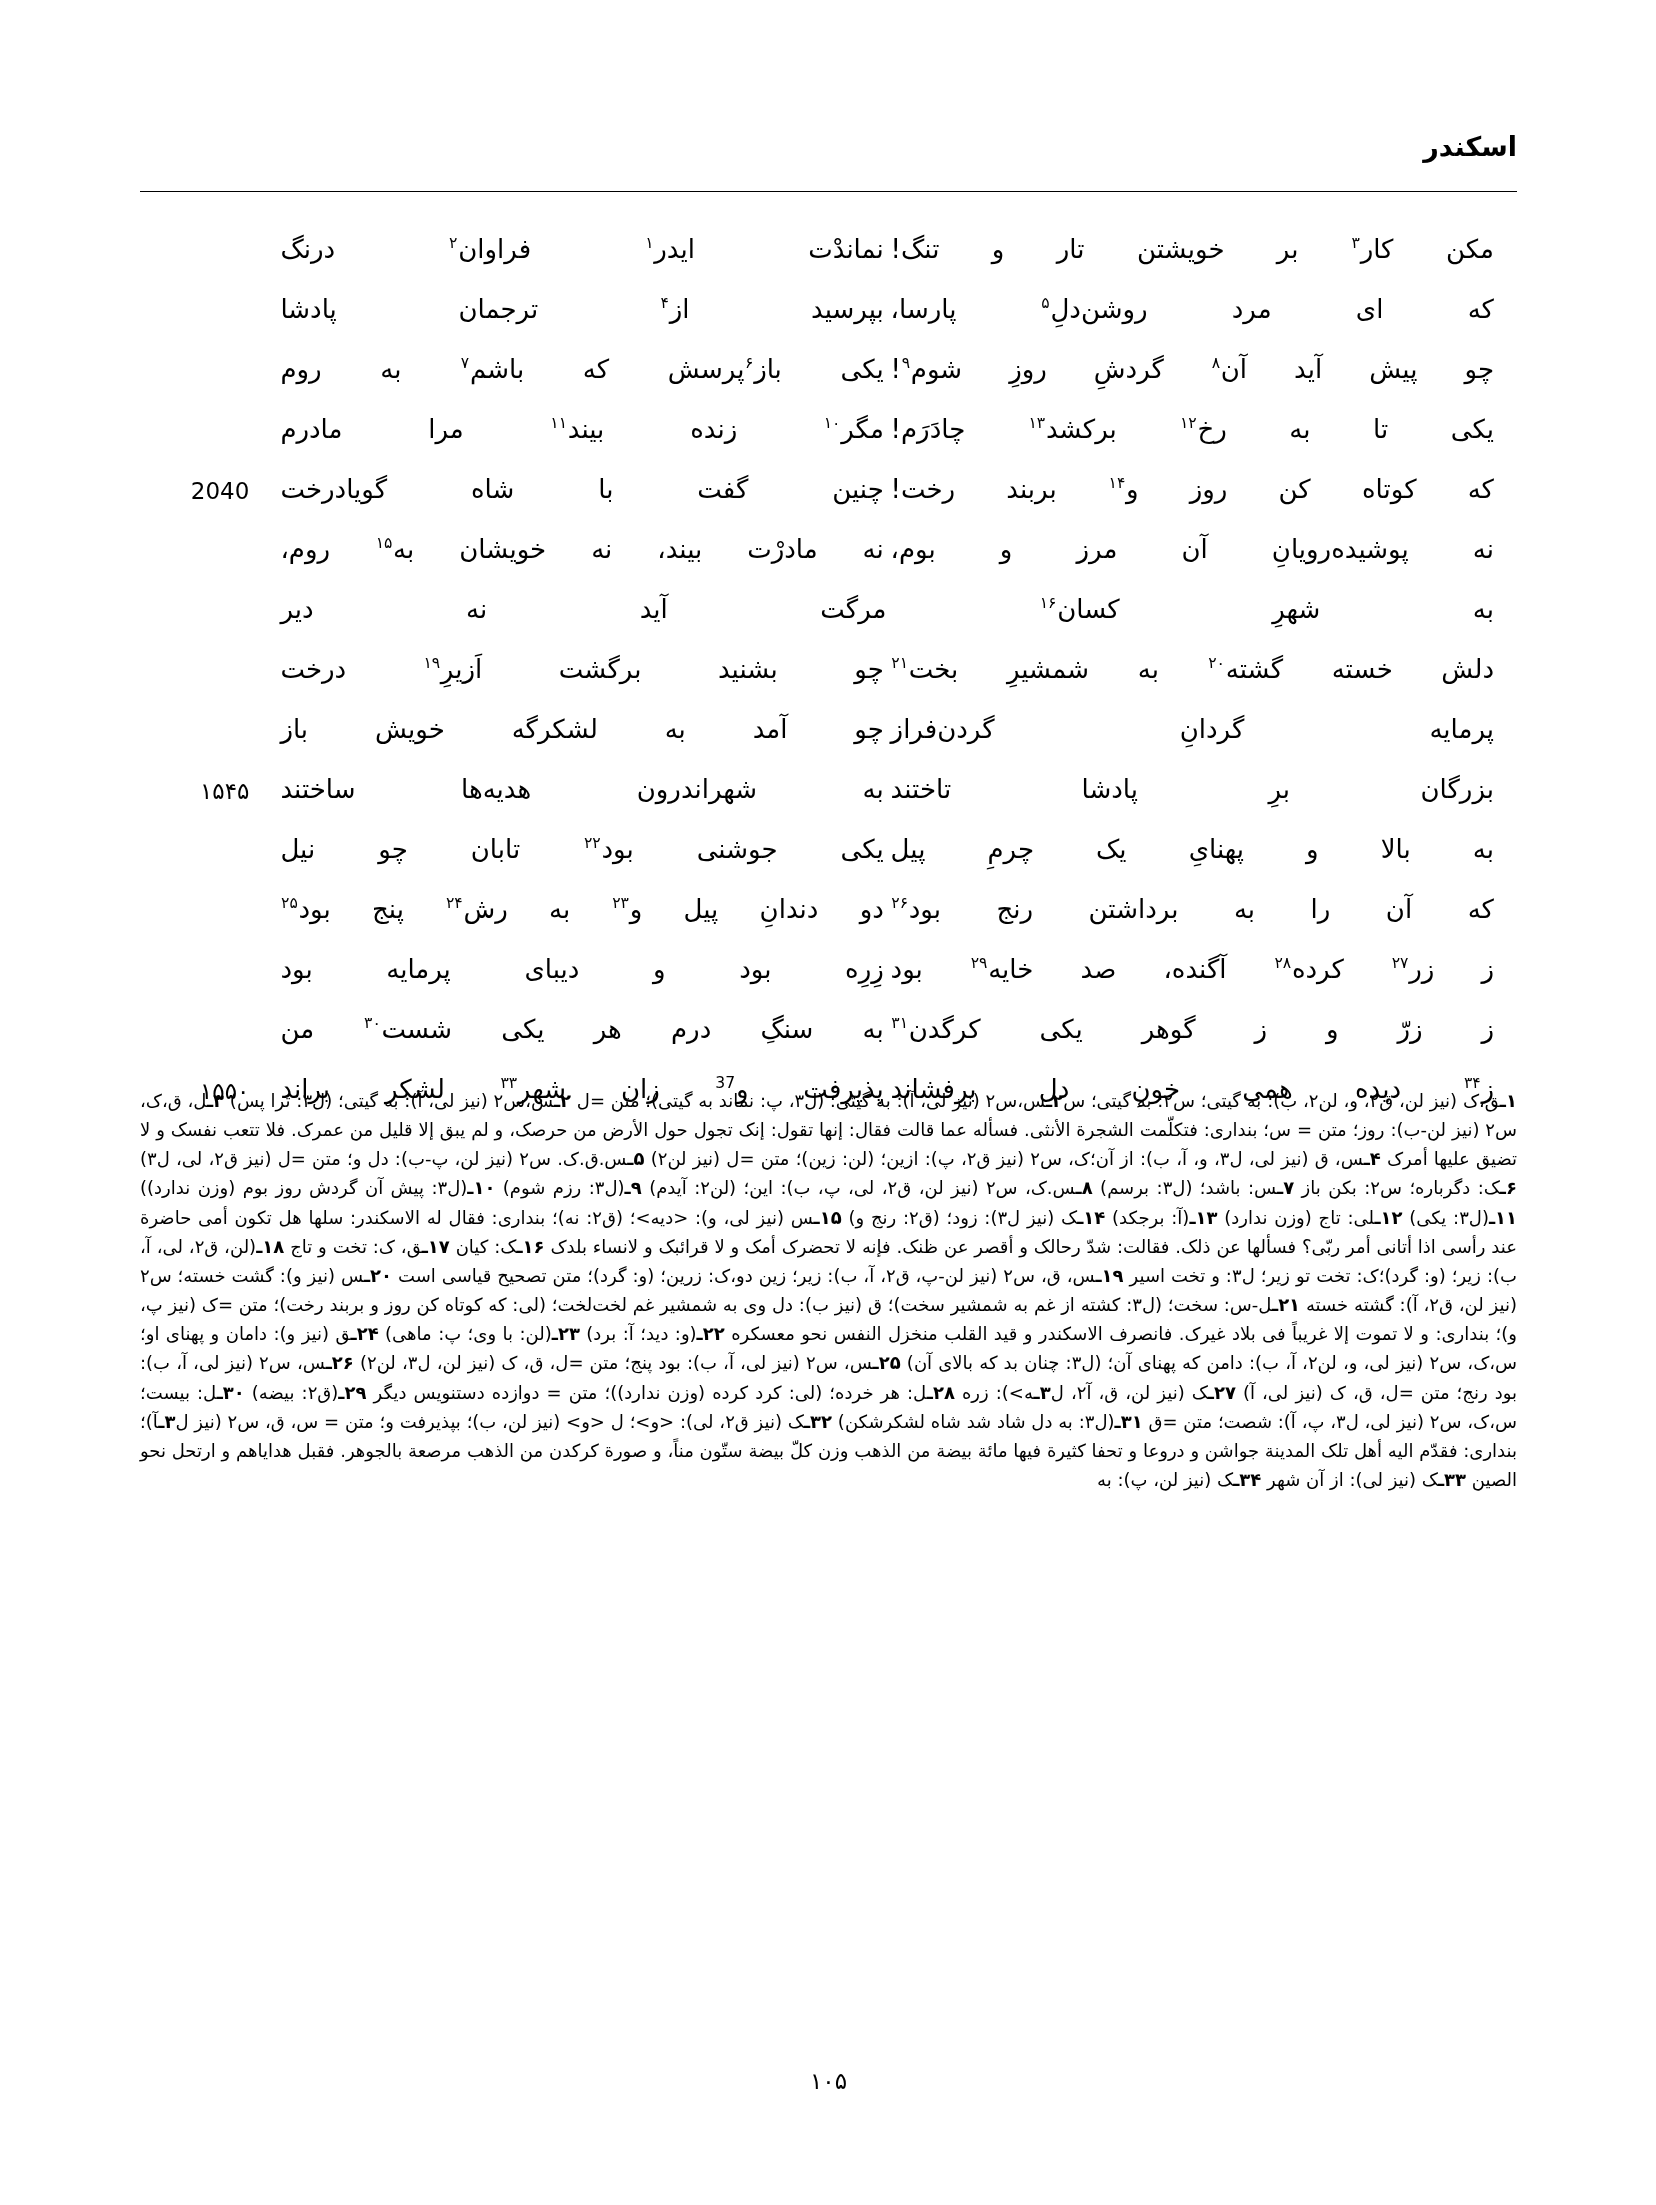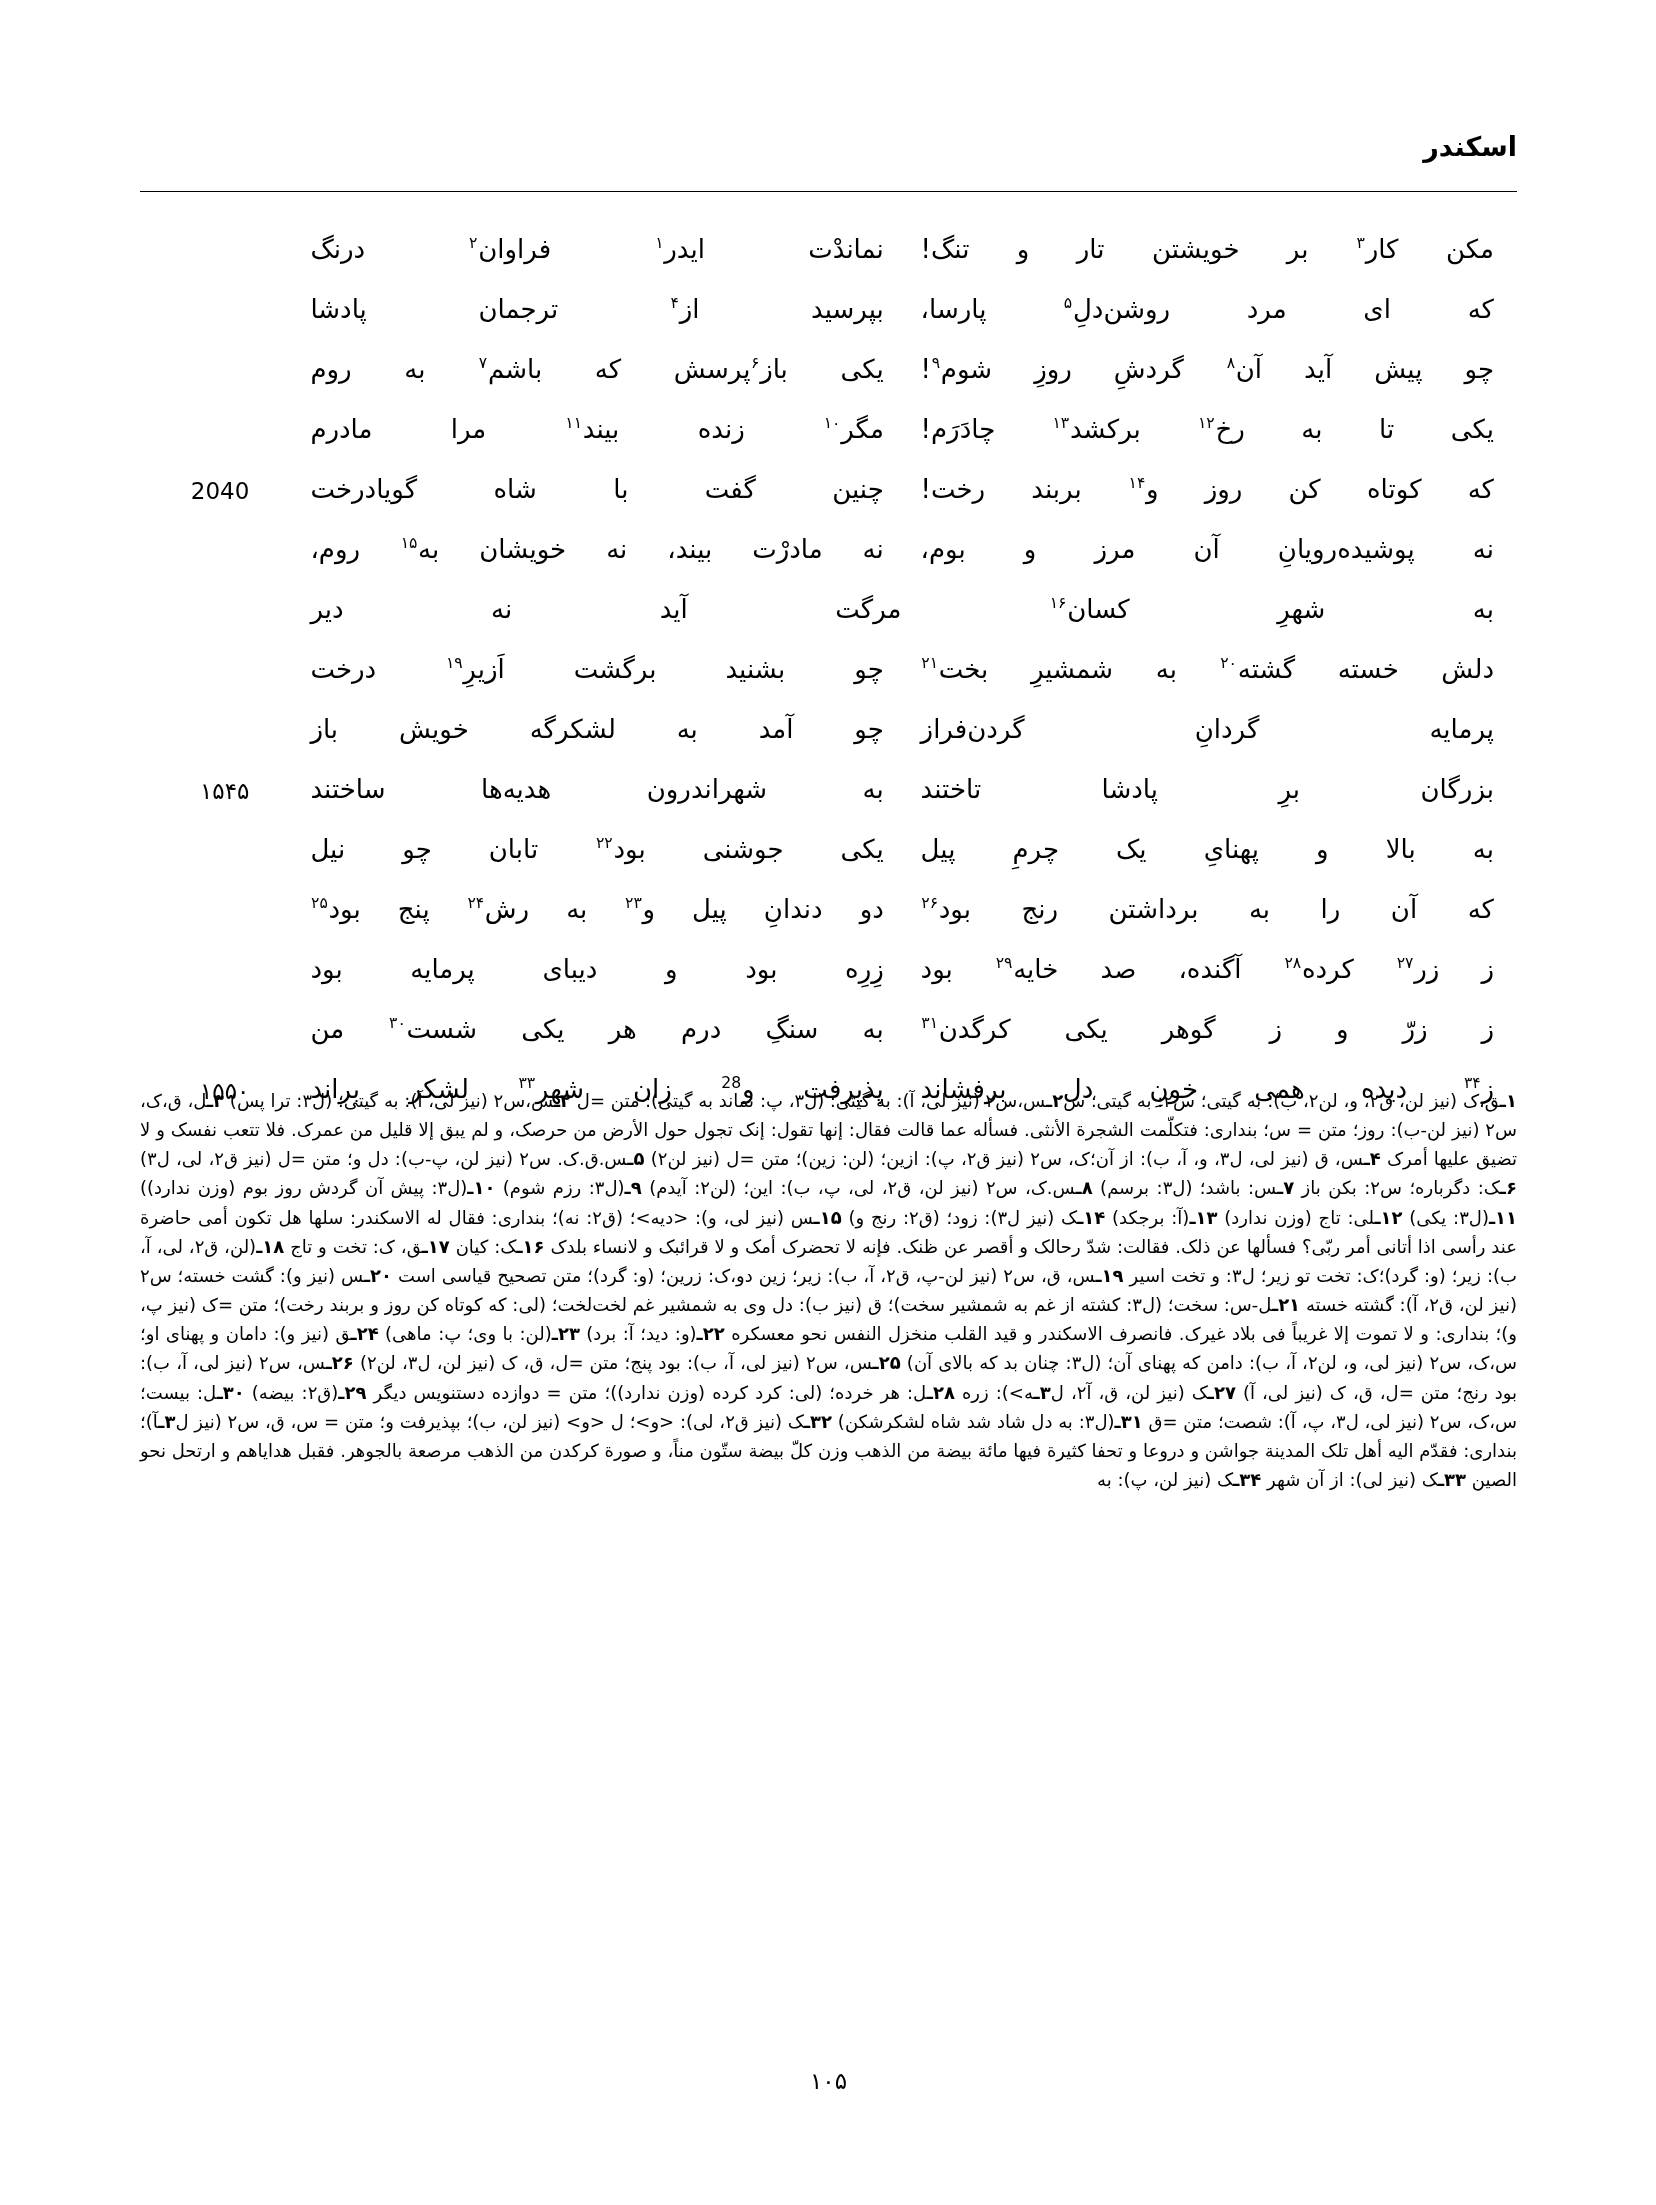--- a/index.html
+++ b/index.html
@@ -84,21 +84,20 @@
   }
   .hemistich.second {
     text-align: justify;
     text-align-last: justify;
     padding-left: 6.8px;
   }
   .hemistich .jst {
     display: block;
     text-align: justify;
     text-align-last: justify;
-    margin-left: 30px;
   }
   sup.note {
     font-size: 15.6px;
     vertical-align: super;
     line-height: 0;
     padding: 0 0.7px;
   }
 
   
   .apparatus {
@@ -259,21 +258,21 @@
         <div class="hemistich first">
           <span class="jst">به سنگِ درم هر یکی شست<sup class="note">۳۰</sup> من</span>
         </div>
         <div class="bayt-num"></div>
       </div>
       <div class="bayt">
         <div class="hemistich second">
           <span class="jst">ز<sup class="note">۳۴</sup> دیده همی خونِ دل برفشاند</span>
         </div>
         <div class="hemistich first">
-          <span class="jst">پذیرفت و<sup class="note">28</sup> زان شهر<sup class="note">۳۳</sup> لشکر براند</span>
+          <span class="jst">پذیرفت و<sup class="note">37</sup> زان شهر<sup class="note">۳۳</sup> لشکر براند</span>
         </div>
         <div class="bayt-num">۱۵۵۰</div>
       </div>
     </div>
 
   <div class="apparatus"><span class="nn">١ـ</span>ق،ک (نیز لن، ق٢، و، لن٢، ب): به گیتی؛ س٢: به گیتی؛ س<span class="nn">٢ـ</span>س،س٢ (نیز لی، آ): به گیتی؛ (ل٣، پ: نماند به گیتی)؛ متن =ل  <span class="nn">٢ـ</span>س،س٢ (نیز لی، آ): به گیتی؛ (ل٣: ترا پس)  <span class="nn">٣ـ</span>ل، ق،ک، س٢ (نیز لن-ب): روز؛ متن = س؛ بنداری: فتکلّمت الشجرة الأنثی. فسأله عما قالت فقال: إنها تقول: إنک تجول حول الأرض من حرصک، و لم یبق إلا قلیل من عمرک. فلا تتعب نفسک و لا تضیق علیها أمرک  <span class="nn">۴ـ</span>س، ق (نیز لی، ل٣، و، آ، ب): از آن؛ک، س٢ (نیز ق٢، پ): ازین؛ (لن: زین)؛ متن =ل (نیز لن٢)  <span class="nn">۵ـ</span>س.ق.ک. س٢ (نیز لن، پ-ب): دل و؛ متن =ل (نیز ق٢، لی، ل٣)  <span class="nn">۶ـ</span>ک: دگرباره؛ س٢: بکن باز  <span class="nn">٧ـ</span>س: باشد؛ (ل٣: برسم)  <span class="nn">٨ـ</span>س.ک، س٢ (نیز لن، ق٢، لی، پ، ب): این؛ (لن٢: آیدم)  <span class="nn">٩ـ</span>(ل٣: رزم شوم)  <span class="nn">١٠ـ</span>(ل٣: پیش آن گردش روز بوم (وزن ندارد))  <span class="nn">١١ـ</span>(ل٣: یکی)  <span class="nn">١٢ـ</span>لی: تاج (وزن ندارد)  <span class="nn">١٣ـ</span>(آ: برجکد)  <span class="nn">۱۴ـ</span>ک (نیز ل٣): زود؛ (ق٢: رنج و)  <span class="nn">۱۵ـ</span>س (نیز لی، و): &lt;دیه&gt;؛ (ق٢: نه)؛ بنداری: فقال له الاسکندر: سلها هل تکون أمی حاضرة عند رأسی اذا أتانی أمر ربّی؟ فسألها عن ذلک. فقالت: شدّ رحالک و أقصر عن ظنک. فإنه لا تحضرک أمک و لا قرائبک و لانساء بلدک  <span class="nn">۱۶ـ</span>ک: کیان  <span class="nn">۱۷ـ</span>ق، ک: تخت و تاج  <span class="nn">۱۸ـ</span>(لن، ق٢، لی، آ، ب): زیر؛ (و: گرد)؛ک: تخت تو زیر؛ ل٣: و تخت اسیر  <span class="nn">۱۹ـ</span>س، ق، س٢ (نیز لن-پ، ق٢، آ، ب): زیر؛ زین دو،ک: زرین؛ (و: گرد)؛ متن تصحیح قیاسی است  <span class="nn">۲۰ـ</span>س (نیز و): گشت خسته؛ س٢ (نیز لن، ق٢، آ): گشته خسته  <span class="nn">۲۱ـ</span>ل-س: سخت؛ (ل٣: کشته از غم به شمشیر سخت)؛ ق (نیز ب): دل وی به شمشیر غم لخت‌لخت؛ (لی: که کوتاه کن روز و بربند رخت)؛ متن =ک (نیز پ، و)؛ بنداری: و لا تموت إلا غریباً فی بلاد غیرک. فانصرف الاسکندر و قید القلب منخزل النفس نحو معسکره  <span class="nn">۲۲ـ</span>(و: دید؛ آ: برد)  <span class="nn">۲۳ـ</span>(لن: با وی؛ پ: ماهی)  <span class="nn">۲۴ـ</span>ق (نیز و): دامان و پهنای او؛ س،ک، س٢ (نیز لی، و، لن٢، آ، ب): دامن که پهنای آن؛ (ل٣: چنان بد که بالای آن)  <span class="nn">۲۵ـ</span>س، س٢ (نیز لی، آ، ب): بود پنج؛ متن =ل، ق، ک (نیز لن، ل٣، لن٢)  <span class="nn">۲۶ـ</span>س، س٢ (نیز لی، آ، ب): بود رنج؛ متن =ل، ق، ک (نیز لی، آ)  <span class="nn">۲۷ـ</span>ک (نیز لن، ق، آ٢، ل<span class="nn">٣ـ</span>ه&gt;): زره  <span class="nn">۲۸ـ</span>ل: هر خرده؛ (لی: کرد کرده (وزن ندارد))؛ متن = دوازده دستنویس دیگر  <span class="nn">۲۹ـ</span>(ق٢: بیضه)  <span class="nn">۳۰ـ</span>ل: بیست؛ س،ک، س٢ (نیز لی، ل٣، پ، آ): شصت؛ متن =ق  <span class="nn">۳۱ـ</span>(ل٣: به دل شاد شد شاه لشکرشکن)  <span class="nn">۳۲ـ</span>ک (نیز ق٢، لی): &lt;و&gt;؛ ل &lt;و&gt; (نیز لن، ب)؛ بپذیرفت و؛ متن = س، ق، س٢ (نیز ل<span class="nn">٣ـ</span>آ)؛ بنداری: فقدّم الیه أهل تلک المدینة جواشن و دروعا و تحفا کثیرة فیها مائة بیضة من الذهب وزن کلّ بیضة ستّون مناً، و صورة کرکدن من الذهب مرصعة بالجوهر. فقبل هدایاهم و ارتحل نحو الصین  <span class="nn">۳۳ـ</span>ک (نیز لی): از آن شهر  <span class="nn">۳۴ـ</span>ک (نیز لن، پ): به</div>
 
   <div class="folio">۱۰۵</div>
 
 </div>

